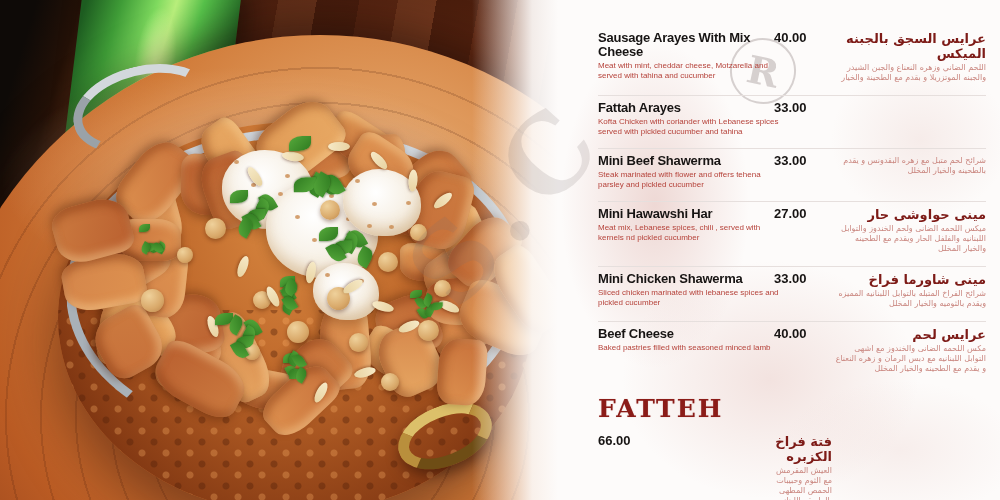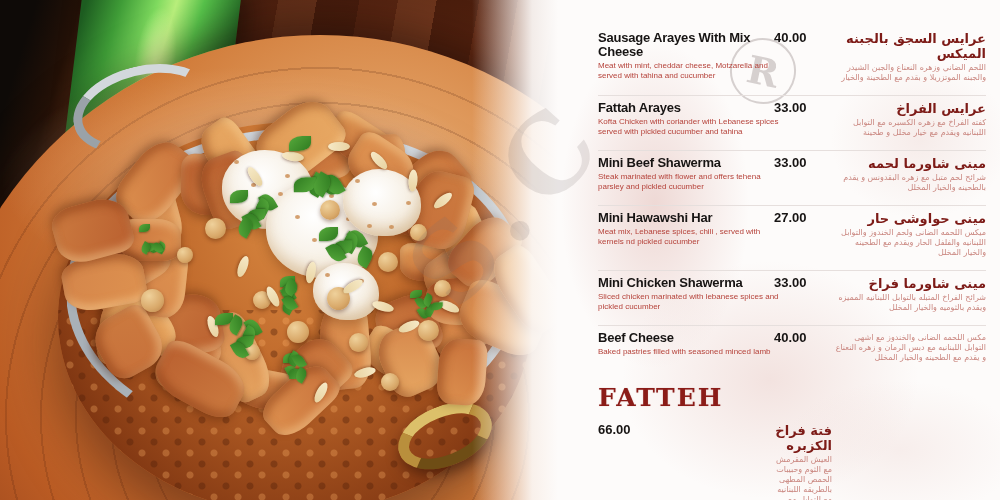--- a/index.html
+++ b/index.html
@@ -284,33 +284,28 @@
             <div class="ar-name">عرايس السجق بالجبنه الميكس</div>
             <div class="ar-desc">اللحم الضاني وزهره النعناع والجبن الشيدر والجبنه الموتزريلا و بقدم مع الطحينة والخيار</div>
           </div>
         </div>
         <div class="item">
           <div>
             <div class="en-name">Fattah Arayes</div>
             <div class="en-desc">Kofta Chicken with coriander with Lebanese spices served with pickled cucumber and tahina</div>
           </div>
           <div class="price">33.00</div>
-          <div class="ar">
-            <div class="ar-name">عرايس الفراخ</div>
-            <div class="ar-desc">كفته الفراخ مع زهره الكسبره مع التوابل اللبنانيه ويقدم مع خيار مخلل و طحينة</div>
-          </div>
         </div>
         <div class="item">
           <div>
             <div class="en-name">Mini Beef Shawerma</div>
             <div class="en-desc">Steak marinated with flower and offers tehena parsley and pickled cucumber</div>
           </div>
           <div class="price">33.00</div>
           <div class="ar">
-            <div class="ar-name">مينى شاورما لحمه</div>
             <div class="ar-desc">شرائح لحم متبل مع زهره البقدونس و يقدم بالطحينه والخيار المخلل</div>
           </div>
         </div>
         <div class="item">
           <div>
             <div class="en-name">Mini Hawawshi Har</div>
             <div class="en-desc">Meat mix, Lebanese spices, chili , served with kernels nd pickled cucumber</div>
           </div>
           <div class="price">27.00</div>
           <div class="ar">
@@ -329,20 +324,21 @@
             <div class="ar-desc">شرائح الفراخ المتبله بالتوابل اللبنانيه المميزه ويقدم بالثوميه والخيار المخلل</div>
           </div>
         </div>
         <div class="item last">
           <div>
             <div class="en-name">Beef Cheese</div>
             <div class="en-desc">Baked pastries filled with seasoned minced lamb</div>
           </div>
           <div class="price">40.00</div>
           <div class="ar">
+            <div class="ar-name">عرايس لحم</div>
             <div class="ar-desc">مكس اللحمه الضانى والخندوز مع اشهى التوابل اللبنانيه مع دبس الرمان و زهره النعناع و يقدم مع الطحينه والخيار المخلل</div>
           </div>
         </div>
       </div>
       <div class="section">
         <div class="section-title">FATTEH</div>
         <div class="item">
           <div class="price">66.00</div>
           <div class="ar">
             <div class="ar-name">فتة فراخ الكزبره</div>

